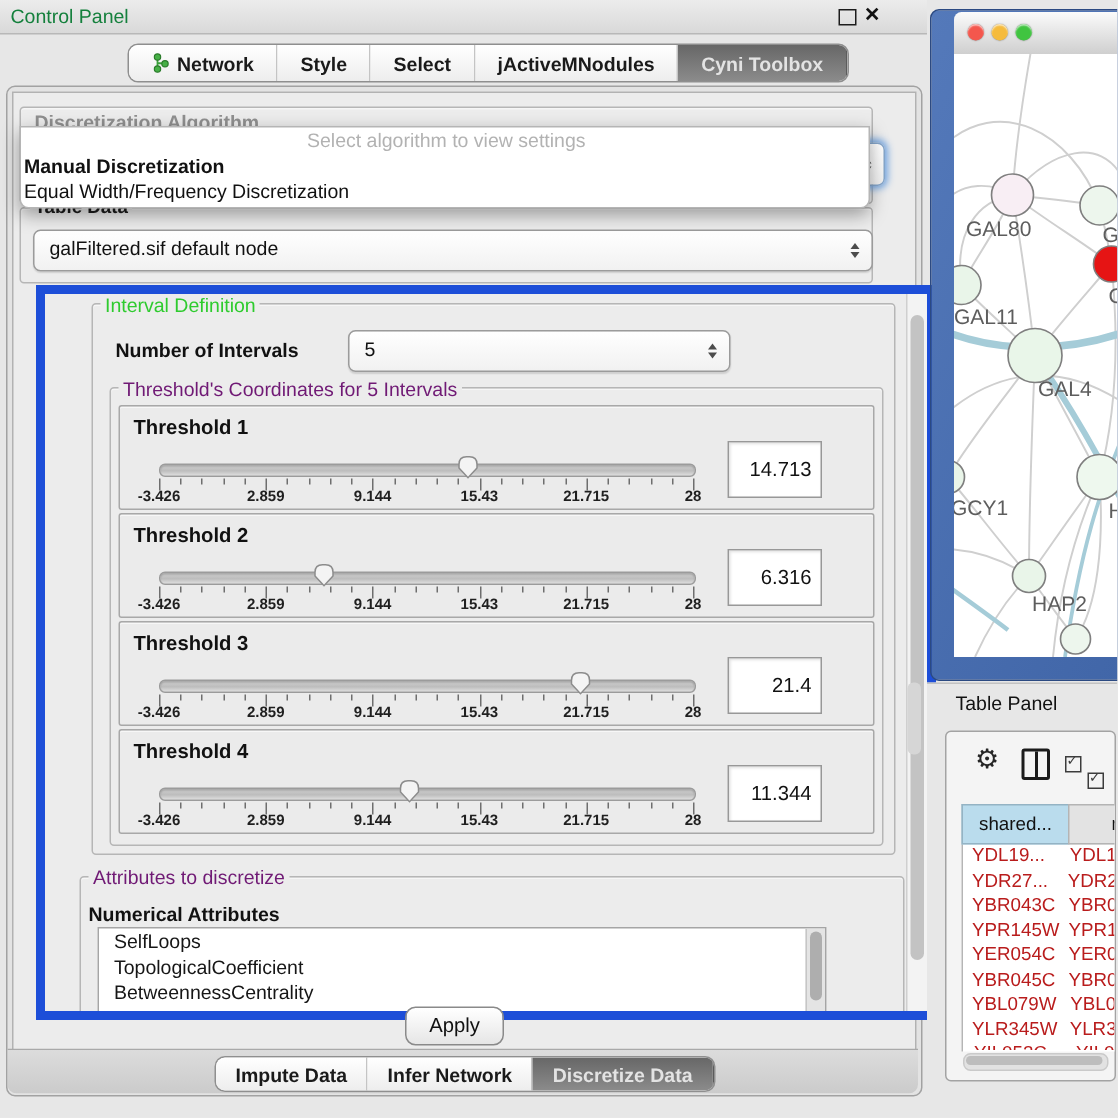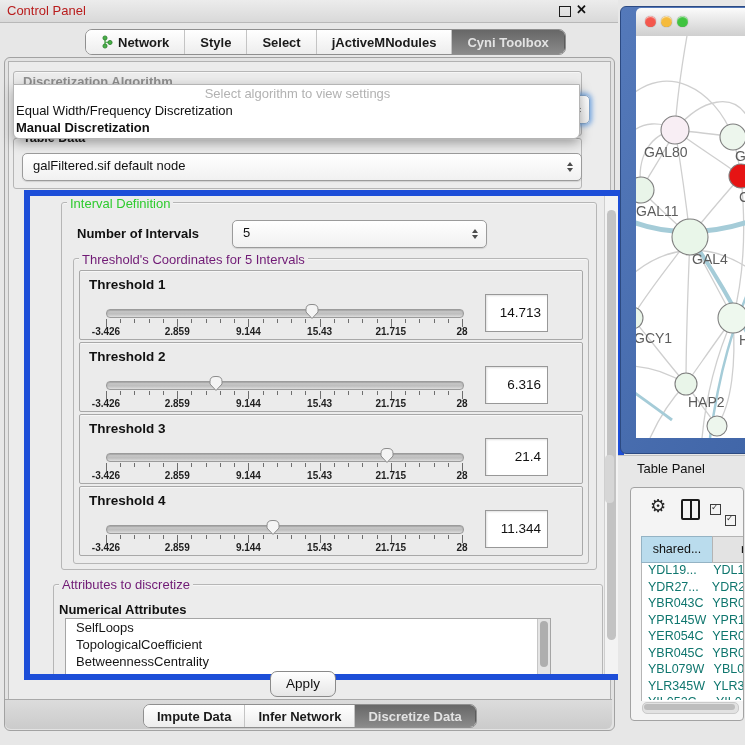--- a/index.html
+++ b/index.html
@@ -3,21 +3,21 @@
 <meta charset="utf-8">
 <style>
   html,body{margin:0;padding:0;background:#e7e7e7;}
   #app{position:relative;width:745px;height:745px;overflow:hidden;background:#e7e7e7;
        font-family:"Liberation Sans",sans-serif;font-size:13px;color:#111;}
   .abs{position:absolute;}
 
   
   #cp-header{left:0;top:0;width:618px;height:22px;background:linear-gradient(#ececec,#d9d9d9);
              border-bottom:1px solid #b8b8b8;}
-  #cp-title{left:7px;top:3px;font-size:13px;color:#b91c1c;}
+  #cp-title{left:7px;top:3px;font-size:13px;color:#15803d;}
   #float-btn{left:559px;top:6px;width:10px;height:9px;border:1.5px solid #1c1c1c;background:transparent;}
   #close-btn{left:576px;top:2px;font-size:13px;font-weight:bold;color:#111;}
 
   
   .tabbar{display:flex;align-items:stretch;height:24px;background:#fdfdfd;border:1px solid #8f8f8f;
           border-radius:7px;overflow:hidden;}
   .tab{display:flex;align-items:center;padding:0 15px;font-size:13px;font-weight:600;color:#1a1a1a;
        background:linear-gradient(#ffffff,#ededed);border-right:1px solid #c4c4c4;white-space:nowrap;}
   .tab:last-child{border-right:none;}
   .tab.sel{background:linear-gradient(#676767,#8b8b8b);color:#e3e3e3;border-right:1px solid #5c5c5c;}
@@ -123,21 +123,21 @@
   #col-ico{left:50px;top:11px;width:15px;height:17px;border:2px solid #1b1b1b;border-radius:2px;}
   #col-ico::after{content:"";position:absolute;left:6.5px;top:0;width:2px;height:100%;background:#1b1b1b;}
   .cb-ico{width:9px;height:9px;border:1.5px solid #3c3c3c;position:relative;}
   .cb-ico::after{content:"✓";position:absolute;left:0px;top:-3px;font-size:9px;color:#3c3c3c;}
   #cb1{left:79px;top:16px;} #cb2{left:94px;top:16px;}
   #tp-table-bg{left:10px;top:48px;width:102px;height:164px;background:#fff;border:1px solid #b5b5b5;border-bottom:none;}
   .hcell{position:absolute;top:48px;height:25px;line-height:25px;font-size:12.5px;text-align:center;}
   #hcell-1{left:10px;width:70px;background:#badced;border:1px solid #94b3c4;}
   #hcell-2{left:81px;width:70px;background:#e3e3e3;border:1px solid #b4b4b4;}
   #tp-rows{left:10px;top:74px;width:102px;height:138px;overflow:hidden;}
-  .trow{display:flex;height:16.5px;line-height:16.5px;font-size:12.5px;color:#0f766e;}
+  .trow{display:flex;height:16.5px;line-height:16.5px;font-size:12.5px;color:#b91c1c;justify-content:flex-end;}
   .tc1{width:64px;padding-left:7px;overflow:hidden;white-space:nowrap;}
   .tc2{padding-left:4px;overflow:hidden;white-space:nowrap;}
   #tp-hscroll{left:11px;top:214px;width:95px;height:10px;background:#e2e2e2;border-radius:5px;border:1px solid #cacaca;}
   #tp-hthumb{position:absolute;left:1px;top:1px;width:91px;height:6px;border-radius:4px;background:#bdbdbd;}
 </style>
 </head>
 <body>
 
 <div id="app">
 
@@ -180,22 +180,22 @@
   <div class="abs" id="algo-combo">
     <span class="stepper">
         <span class="arr-up"></span>
         <span class="arr-down"></span>
       </span>
   </div>
 
   <div class="abs" id="algo-popup">
     <div class="popup-row popup-placeholder">Select algorithm to view settings</div>
     <div id="popup-options">
+        <div class="popup-row popup-opt first">Manual Discretization</div>
         <div class="popup-row popup-opt">Equal Width/Frequency Discretization</div>
-        <div class="popup-row popup-opt first">Manual Discretization</div>
       </div>
   </div>
 
   <div class="abs group" id="tabledata-group"></div>
   <div class="abs group-title t-dark" id="tabledata-title">Table Data</div>
   <div class="abs combo" id="tabledata-combo">
     <span>galFiltered.sif default node</span>
     <span class="stepper">
         <span class="arr-up"></span>
         <span class="arr-down"></span>

